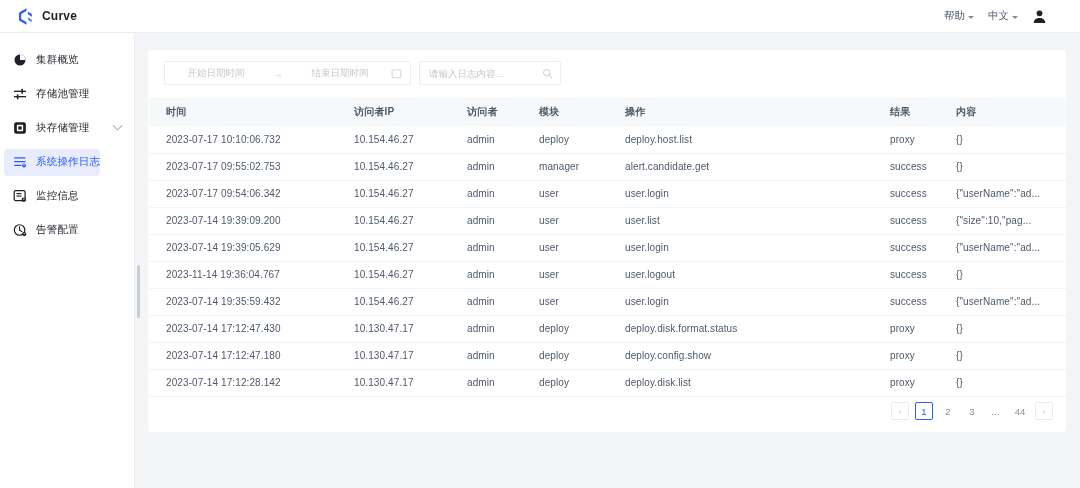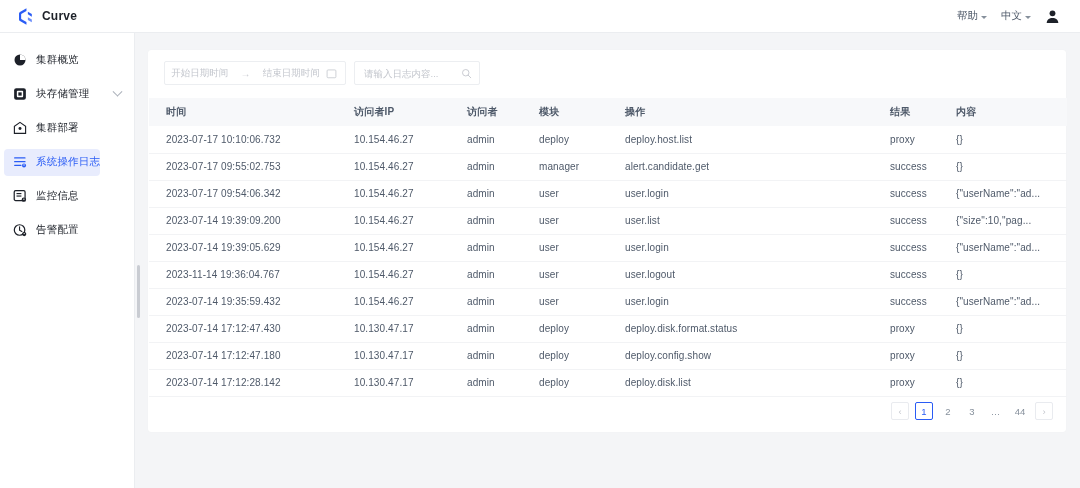--- a/index.html
+++ b/index.html
@@ -28,21 +28,21 @@
   }
   .brand-logo { width: 19px; height: 19px; display: block; }
   .brand-name {
     font-size: 12px; color: #1d2129; font-weight: 700;
     letter-spacing: .2px;
   }
   .topbar-right {
     margin-left: auto;
     display: flex; align-items: center;
     gap: 14px;
-    padding-right: 20px;
+    padding-right: 33px;
   }
   .top-menu {
     font-size: 10.5px; color: #4e5969;
     display: flex; align-items: center; gap: 3px;
     cursor: pointer; white-space: nowrap;
   }
   .caret {
     width: 0; height: 0;
     border-left: 3px solid transparent;
     border-right: 3px solid transparent;
@@ -103,39 +103,39 @@
     border-radius: 3px;
     box-shadow: 0 0 1px rgba(0,0,0,.06);
   }
 
   
   .filterbar {
     position: absolute; left: 16px; top: 11px;
     display: flex; align-items: center; gap: 8px;
   }
   .daterange {
-    width: 182px; height: 24px;
+    width: 247px; height: 24px;
     border: 1px solid #eceef1;
     border-radius: 2px;
     display: flex; align-items: center;
     background: #fff;
     cursor: pointer;
   }
   .dr-seg {
     flex: 1; text-align: center;
     font-size: 9.5px; color: #c3c6cd;
     white-space: nowrap;
   }
   .dr-arrow {
     width: 22px; text-align: center;
     font-size: 10px; color: #c9ccd2;
   }
   .cal-ico { width: 11px; height: 11px; margin-right: 8px; display:block; }
   .searchbox {
-    width: 126px; height: 24px;
+    width: 142px; height: 24px;
     border: 1px solid #eceef1;
     border-radius: 2px;
     display: flex; align-items: center;
     padding: 0 7px 0 9px;
     background: #fff;
   }
   .searchbox input {
     flex: 1; border: none; outline: none;
     font-size: 9.5px; color: #4e5969;
     font-family: inherit;
@@ -245,42 +245,44 @@
     <div class="nav-item">
       <svg class="nav-ico" viewBox="0 0 16 16">
         <circle cx="8" cy="8" r="6.3" fill="#1d2129"></circle>
         <path d="M8 1.7A6.3 6.3 0 0 1 14.3 8H8z" fill="#ffffff"></path>
       </svg>
       <span class="nav-label">集群概览</span>
     </div>
   </div>
 
 
+  <div class="nav-row">
+    <div class="nav-item">
+      <svg class="nav-ico" viewBox="0 0 16 16">
+        <rect x="1.2" y="4.2" width="13.6" height="1.5" fill="#1d2129"></rect>
+        <rect x="1.2" y="10.3" width="13.6" height="1.5" fill="#1d2129"></rect>
+        <rect x="9.6" y="2.0" width="1.8" height="5.8" rx=".6" fill="#1d2129"></rect>
+        <rect x="4.4" y="8.3" width="1.8" height="5.8" rx=".6" fill="#1d2129"></rect>
+      </svg>
+      <span class="nav-label">存储池管理</span>
+    </div>
+  </div>
 
   <div class="nav-row">
     <div class="nav-item" style="flex:1">
       <svg class="nav-ico" viewBox="0 0 16 16">
         <rect x="1.3" y="1.3" width="13.4" height="13.4" rx="2.4" fill="#1d2129"></rect>
         <rect x="4.4" y="4.4" width="7.2" height="7.2" rx="1" fill="#ffffff"></rect>
         <rect x="6.1" y="6.1" width="3.8" height="3.8" fill="#1d2129"></rect>
       </svg>
       <span class="nav-label">块存储管理</span>
       <i class="nav-arrow"></i>
     </div>
   </div>
 
-  <div class="nav-row">
-    <div class="nav-item">
-      <svg class="nav-ico" viewBox="0 0 16 16">
-        <path d="M8 1.6 14.4 6v8.2H1.6V6z" fill="none" stroke="#1d2129" stroke-width="1.3"></path>
-        <circle cx="8" cy="8.6" r="1.7" fill="#1d2129"></circle>
-      </svg>
-      <span class="nav-label">集群部署</span>
-    </div>
-  </div>
 
   <div class="nav-row">
     <div class="nav-item active">
       <svg class="nav-ico" viewBox="0 0 16 16">
         <rect x="1.2" y="2.6" width="13.2" height="1.5" rx=".7" fill="#2a5cf5"></rect>
         <rect x="1.2" y="6.8" width="13.2" height="1.5" rx=".7" fill="#2a5cf5"></rect>
         <rect x="1.2" y="11.0" width="8.6" height="1.5" rx=".7" fill="#2a5cf5"></rect>
         <circle cx="12.6" cy="11.9" r="2.3" fill="#2a5cf5"></circle>
         <rect x="11.9" y="10.7" width="1.4" height="1.4" fill="#e8ecfd"></rect>
       </svg>

